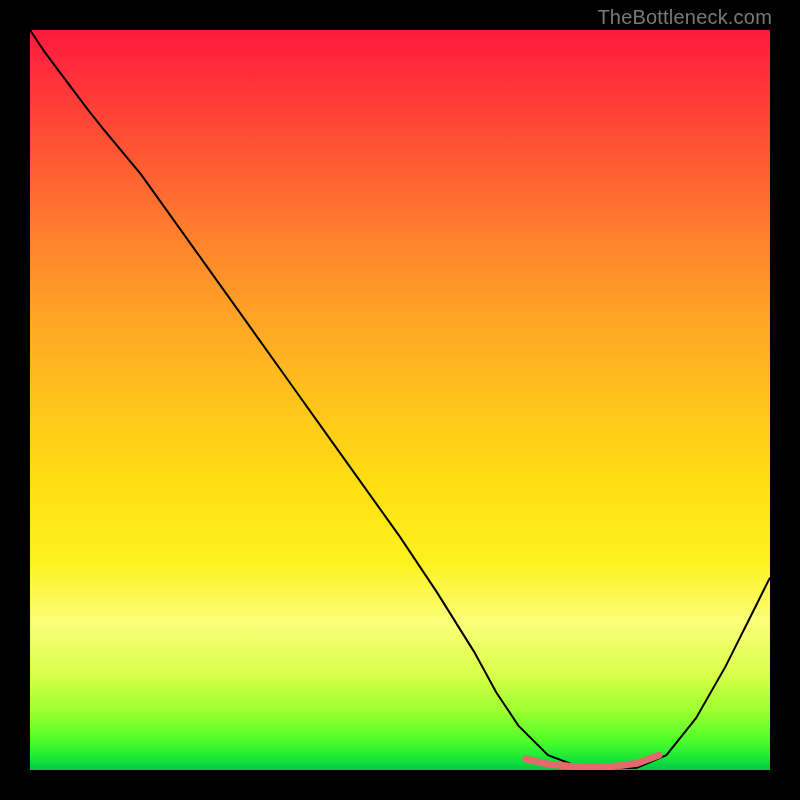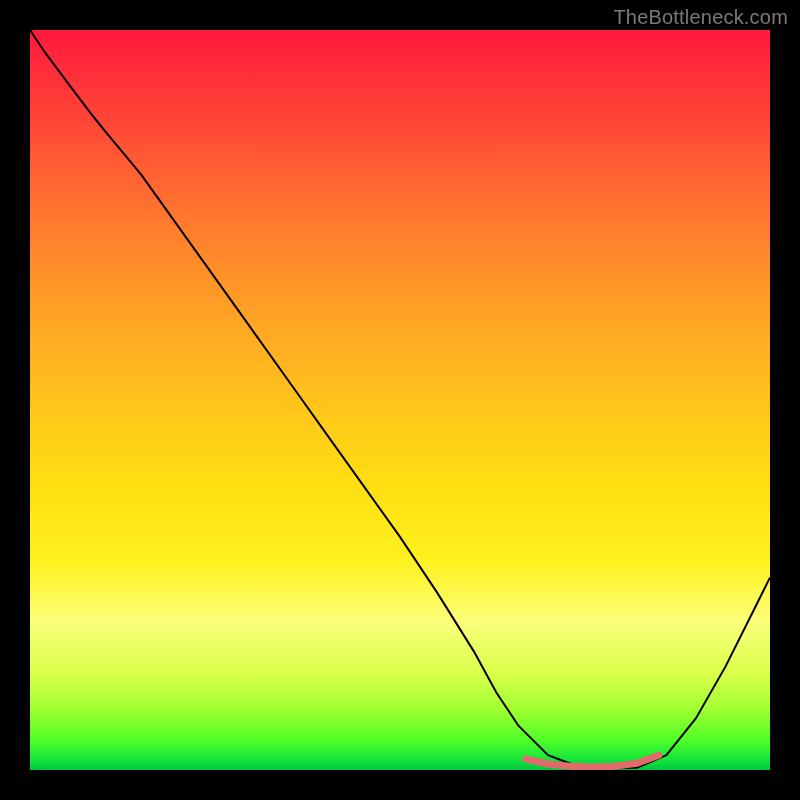--- a/index.html
+++ b/index.html
@@ -13,21 +13,21 @@
   }
   .frame {
     position: relative;
     width: 800px;
     height: 800px;
     background: #000;
   }
   .watermark {
     position: absolute;
     top: 6px;
-    right: 12px;
+    right: 28px;
     color: #7a7a7a;
     font-size: 20px;
     font-weight: 500;
     letter-spacing: 0.2px;
     z-index: 5;
   }
   .plot-area {
     position: absolute;
     left: 30px;
     top: 30px;

